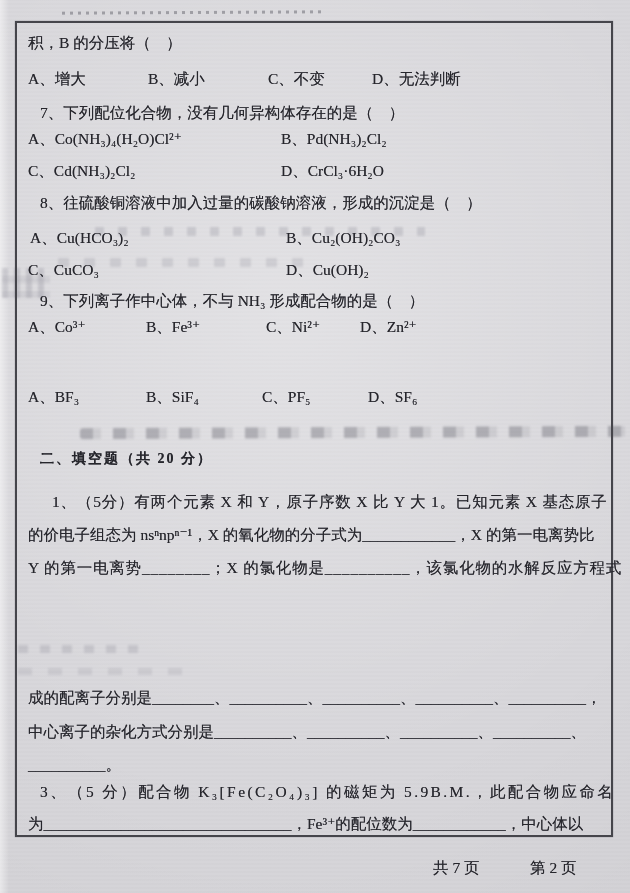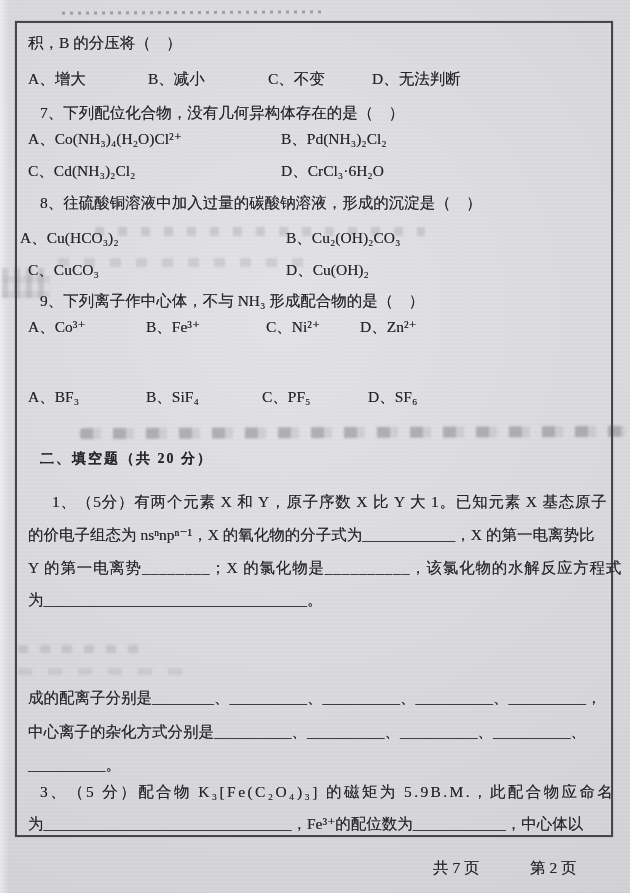--- a/index.html
+++ b/index.html
@@ -99,21 +99,21 @@
     <span class="opt" style="left:28px">A、Co(NH₃)₄(H₂O)Cl²⁺</span>
     <span class="opt" style="left:281px">B、Pd(NH₃)₂Cl₂</span>
   </div>
   <div class="line" style="top:161px;left:0">
     <span class="opt" style="left:28px">C、Cd(NH₃)₂Cl₂</span>
     <span class="opt" style="left:281px">D、CrCl₃·6H₂O</span>
   </div>
 
   <div class="line" style="top:193px;left:40px">8、往硫酸铜溶液中加入过量的碳酸钠溶液，形成的沉淀是（　）</div>
   <div class="line" style="top:228px;left:0">
-    <span class="opt" style="left:20px">A、Cu(HCO₃)₂</span>
+    <span class="opt" style="left:30px">A、Cu(HCO₃)₂</span>
     <span class="opt" style="left:286px">B、Cu₂(OH)₂CO₃</span>
   </div>
   <div class="line" style="top:260px;left:0">
     <span class="opt" style="left:28px">C、CuCO₃</span>
     <span class="opt" style="left:286px">D、Cu(OH)₂</span>
   </div>
 
   <div class="line" style="top:291px;left:40px">9、下列离子作中心体，不与 NH₃ 形成配合物的是（　）</div>
   <div class="line" style="top:317px;left:0">
     <span class="opt" style="left:28px">A、Co³⁺</span>
@@ -127,21 +127,20 @@
     <span class="opt" style="left:146px">B、SiF₄</span>
     <span class="opt" style="left:262px">C、PF₅</span>
     <span class="opt" style="left:368px">D、SF₆</span>
   </div>
 
   <div class="line sec-title" style="top:449px;left:40px">二、填空题（共 20 分）</div>
 
   <div class="line sp1" style="top:492px;left:52px">1、（5分）有两个元素 X 和 Y，原子序数 X 比 Y 大 1。已知元素 X 基态原子</div>
   <div class="line" style="top:525px;left:28px">的价电子组态为 nsⁿnpⁿ⁻¹，X 的氧化物的分子式为____________，X 的第一电离势比</div>
   <div class="line sp1" style="top:558px;left:28px">Y 的第一电离势________；X 的氯化物是__________，该氯化物的水解反应方程式</div>
-  <div class="line" style="top:590px;left:28px">为__________________________________。</div>
 
   <div class="line" style="top:688px;left:28px">成的配离子分别是________、__________、__________、__________、__________，</div>
   <div class="line" style="top:722px;left:28px">中心离子的杂化方式分别是__________、__________、__________、__________、</div>
   <div class="line" style="top:755px;left:28px">__________。</div>
 
   <div class="line sp2" style="top:782px;left:40px">3、（5 分）配合物 K₃[Fe(C₂O₄)₃] 的磁矩为 5.9B.M.，此配合物应命名</div>
   <div class="line" style="top:814px;left:28px">为________________________________，Fe³⁺的配位数为____________，中心体以</div>
 
   <div class="line" style="top:858px;left:433px">共 7 页</div>
   <div class="line" style="top:858px;left:530px">第 2 页</div>

